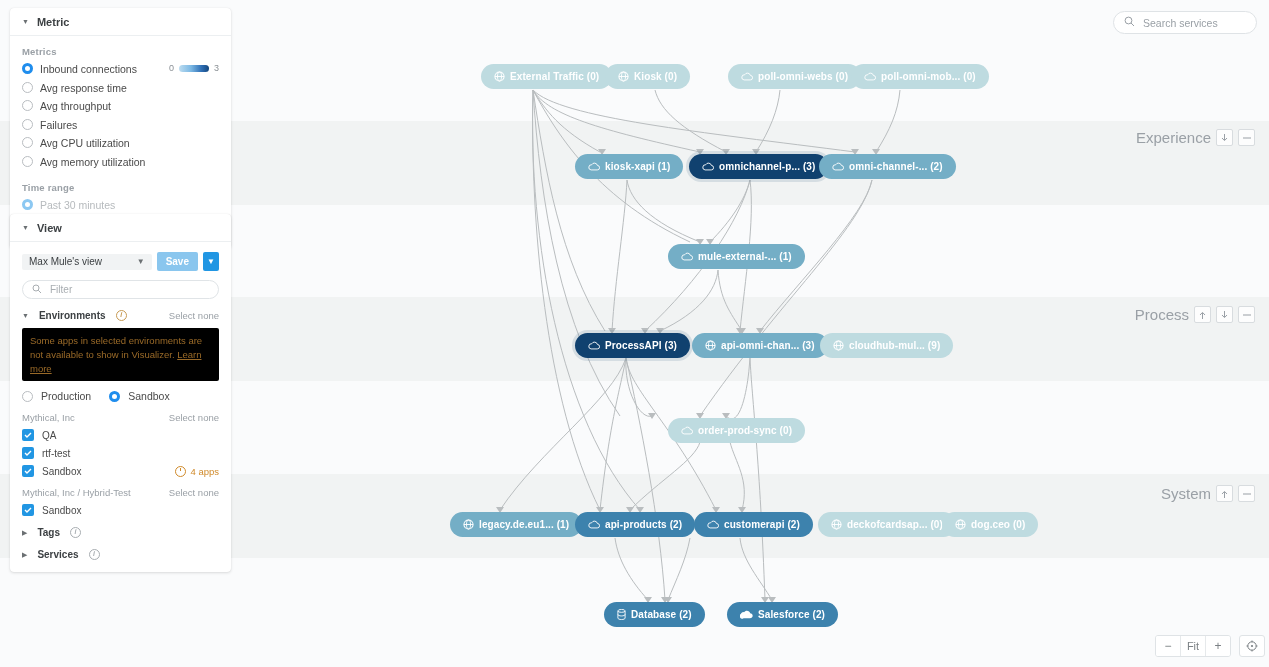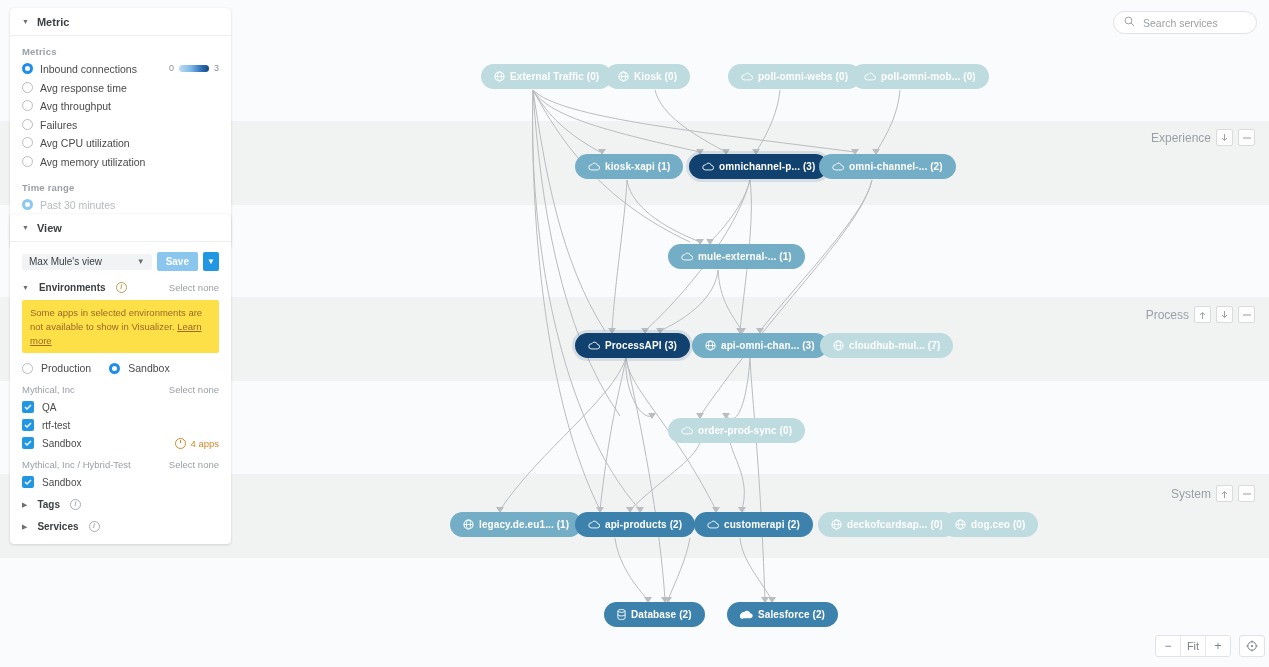--- a/index.html
+++ b/index.html
@@ -8,21 +8,21 @@
     background:#fafbfc;
     font-family:"Liberation Sans","DejaVu Sans",sans-serif;
     font-size:11px;color:#4a4a4a;
     -webkit-font-smoothing:antialiased;
   }
   
   #canvas{position:absolute;inset:0;}
   .lane{position:absolute;left:0;width:1269px;background:#f1f3f3;}
   .lane-label{
     position:absolute;right:14px;display:flex;align-items:center;gap:5px;
-    color:#9aa0a6;font-size:12px;
+    color:#9aa0a6;font-size:15px;
   }
   .lane-btn{
     width:15px;height:15px;border:1px solid #d8dcdf;border-radius:2px;background:#fdfdfd;
     display:flex;align-items:center;justify-content:center;color:#9aa0a6;font-size:9px;line-height:1;
     cursor:pointer;
   }
   .lane-btn svg{display:block;}
   
   #edges{position:absolute;left:0;top:0;width:1269px;height:667px;pointer-events:none;}
   #edges path{fill:none;stroke:#b9bdbf;stroke-width:1;}
@@ -120,21 +120,21 @@
     display:flex;align-items:center;gap:10px;margin-top:11px;font-size:10px;
     font-weight:bold;color:#3c4043;cursor:pointer;
   }
   .grp-head .rcaret{font-size:7px;color:#6b7073;}
   .info{
     width:9px;height:9px;border-radius:50%;border:1px solid #c79a53;color:#c79a53;
     font-size:7px;line-height:7px;text-align:center;font-weight:bold;font-style:italic;flex:none;
   }
   .selnone{margin-left:auto;font-size:9.5px;color:#9aa0a6;font-weight:normal;cursor:pointer;}
   .warn{
-    margin-top:7px;background:#fde047;border-radius:2px;padding:6px 8px;
+    margin-top:7px;background:#000000;border-radius:2px;padding:6px 8px;
     font-size:9.5px;line-height:1.45;color:#9a6a28;
   }
   .warn a{color:#9a6a28;text-decoration:underline;}
   .envrow{display:flex;align-items:center;gap:8px;margin-top:9px;}
   .orgname{font-size:9.5px;color:#9aa0a6;display:flex;align-items:center;margin-top:10px;}
   .cbrow{display:flex;align-items:center;gap:8px;margin-top:6px;cursor:pointer;}
   .cb{
     width:12px;height:12px;border-radius:2px;background:#2196e3;flex:none;
     display:flex;align-items:center;justify-content:center;
   }
@@ -363,21 +363,21 @@
         <span class="nlbl">api-omni-chan... (3)</span>
       </div>
       <div class="node n-dim" style="left: 820px; top: 333px;">
         <span class="nico">
           <svg width="11" height="11" viewBox="0 0 12 12">
             <circle cx="6" cy="6" r="5" stroke="#fff" fill="none" stroke-width="1.1"></circle>
             <ellipse cx="6" cy="6" rx="2.2" ry="5" stroke="#fff" fill="none" stroke-width="1"></ellipse>
             <line x1="1" y1="6" x2="11" y2="6" stroke="#fff" stroke-width="1"></line>
           </svg>
         </span>
-        <span class="nlbl">cloudhub-mul... (7)</span>
+        <span class="nlbl">cloudhub-mul... (9)</span>
       </div>
       <div class="node n-dim" style="left: 668px; top: 418px;">
         <span class="nico">
           <svg width="12" height="9" viewBox="0 0 14 10">
             <path d="M3.6 9h7.2a2.6 2.6 0 0 0 .2-5.2A3.6 3.6 0 0 0 4.3 3 2.9 2.9 0 0 0 3.6 9z" stroke="#fff" fill="none" stroke-width="1.05"></path>
           </svg>
         </span>
         <span class="nlbl">order-prod-sync (0)</span>
       </div>
       <div class="node n-mid" style="left: 450px; top: 512px;">
@@ -534,20 +534,29 @@
 
     <div class="selrow">
       <div class="vselect">
         <span>Max Mule's view</span>
         <span class="cv">▼</span>
       </div>
       <div class="savebtn">Save</div>
       <div class="savecv">▼</div>
     </div>
 
+    <div class="filterbox">
+      <span>
+        <svg width="10" height="10" viewBox="0 0 10 10">
+            <circle cx="4" cy="4" r="3" stroke="#a8adb1" fill="none" stroke-width="1"></circle>
+            <line x1="6.2" y1="6.2" x2="9" y2="9" stroke="#a8adb1" stroke-width="1"></line>
+          </svg>
+      </span>
+      <input type="text" placeholder="Filter" style="">
+    </div>
 
     <div class="grp-head">
       <span class="rcaret">▼</span>
       <span>Environments</span>
       <span class="info">i</span>
       <span class="selnone">Select none</span>
     </div>
 
     <div class="warn">
       <span>Some apps in selected environments are not available to show in Visualizer.</span>

